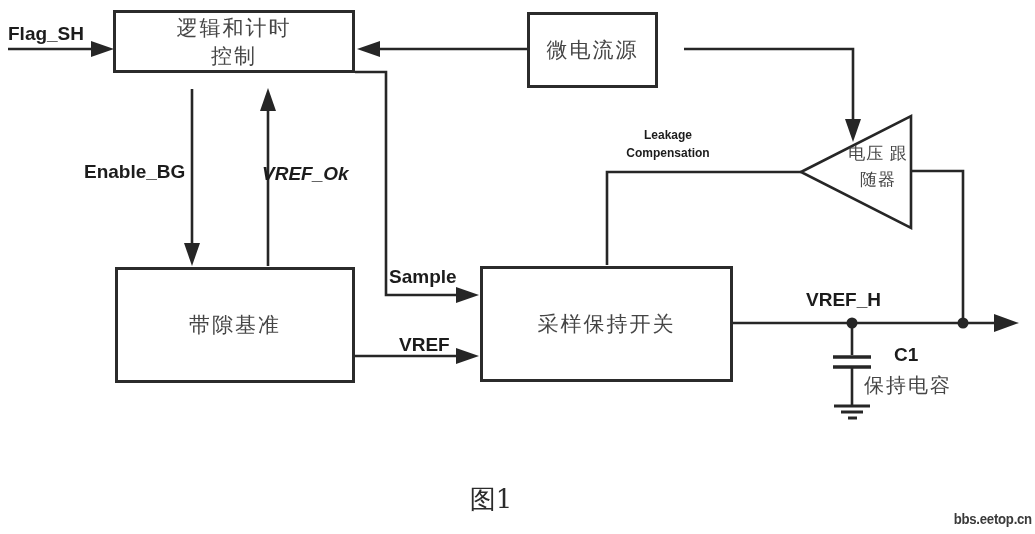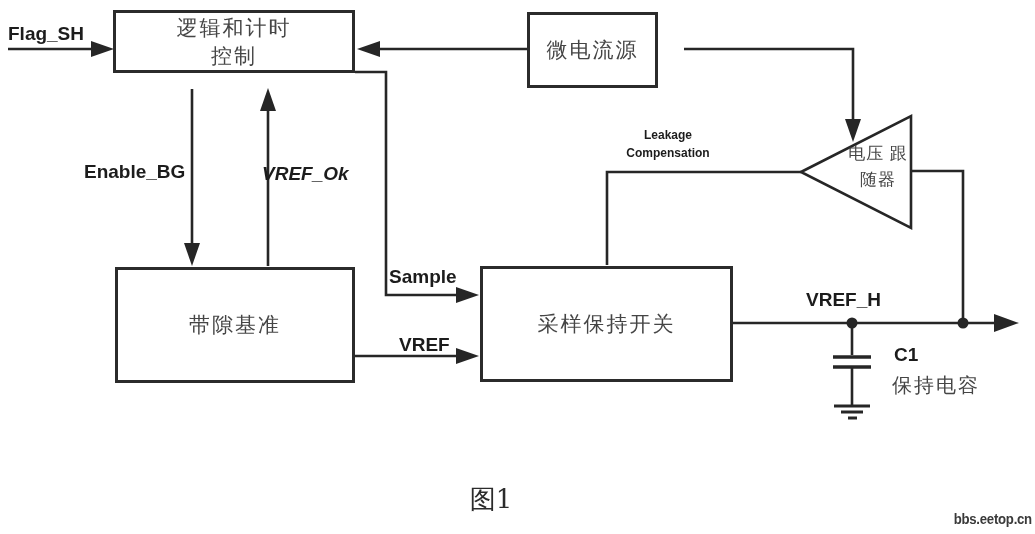--- a/index.html
+++ b/index.html
@@ -68,21 +68,21 @@
   .sig-leakage {
     left: 584px; top: 126px; width: 168px;
     text-align: center;
     font-size: 12px;
     line-height: 18px;
   }
   .sig-leakage span { display: block; }
 
   .cap-desc {
     position: absolute;
-    left: 892px; top: 372px;
+    left: 864px; top: 372px;
     color: #454545;
     font-size: 20px;
     letter-spacing: 2px;
     white-space: nowrap;
   }
 
   .caption {
     position: absolute;
     left: 431px; top: 482px; width: 120px;
     text-align: center;

